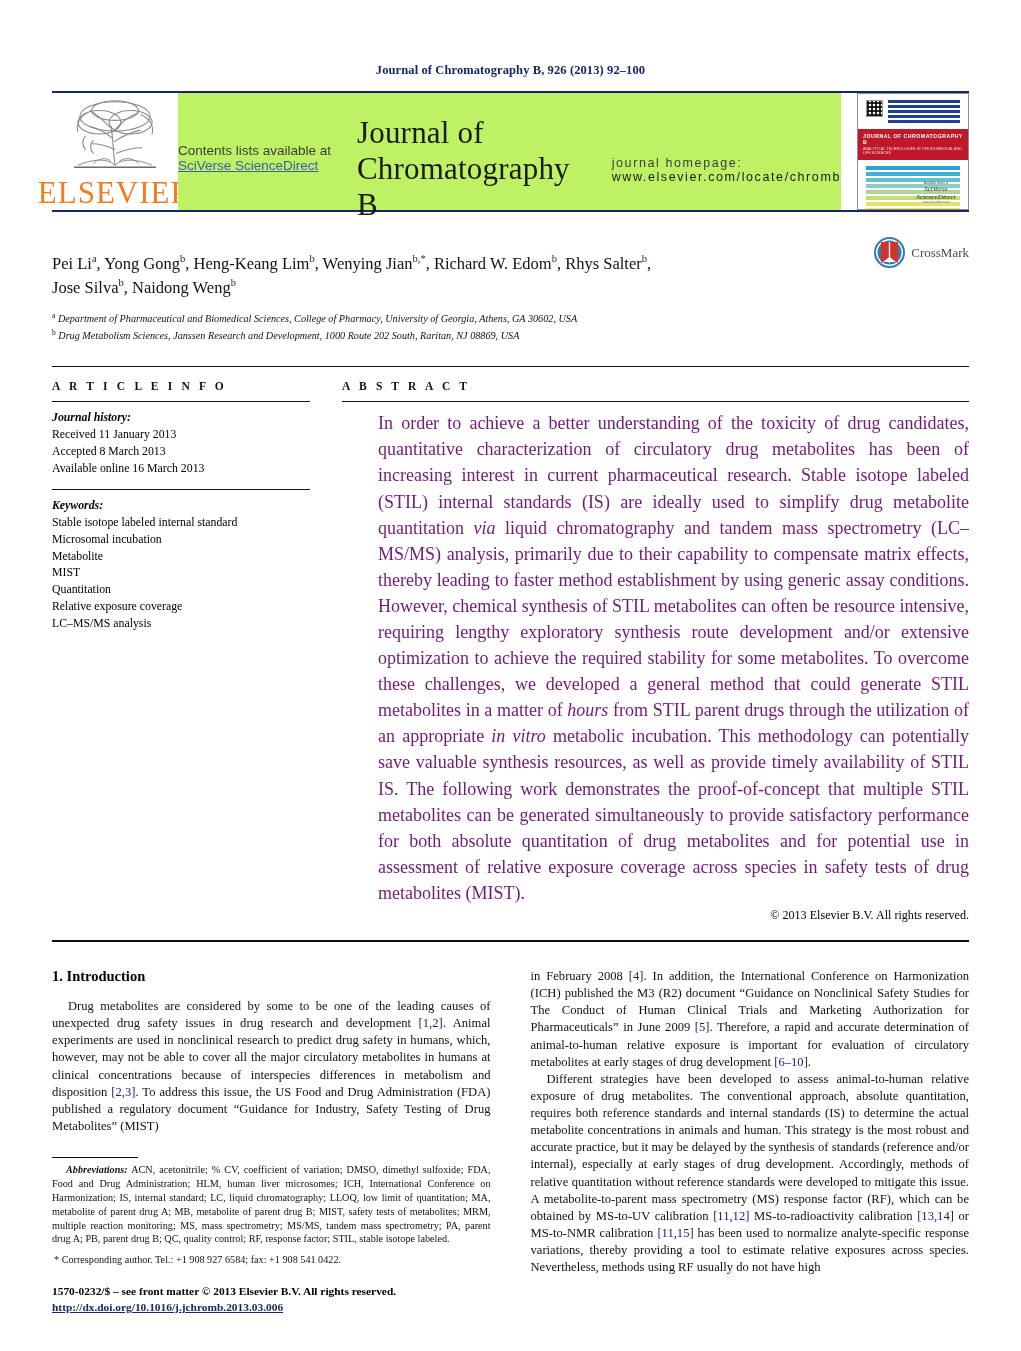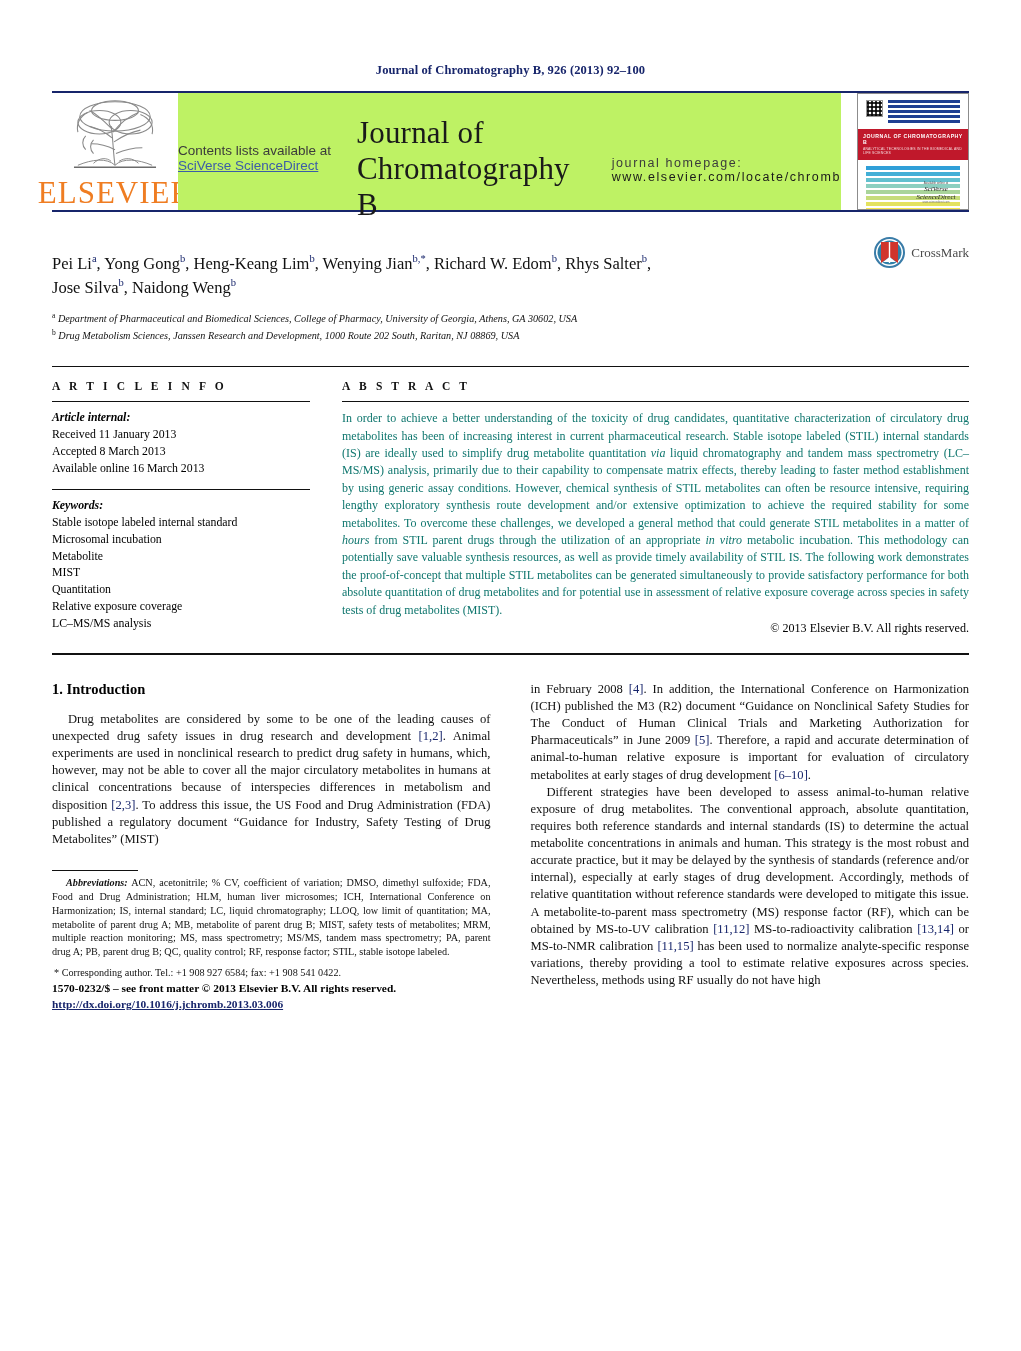--- a/index.html
+++ b/index.html
@@ -197,24 +197,25 @@
     color: #111;
     margin-bottom: 9px;
   }
   .thin-rule { border-top: 1px solid #111; }
   .info-group { padding-top: 7px; font-size: 11.8px; line-height: 1.42; }
   .info-label { font-style: italic; font-weight: bold; }
   .info-group .line { white-space: nowrap; }
   .info-gap { height: 13px; }
   .abs-body {
     padding-top: 8px;
-    font-size: 12px;
+    font-size: 18px;
     line-height: 1.45;
     text-align: justify;
-    color:#0f766e;
+    color:#701a75;
+    margin-left:36px;
   }
   .abs-body i { font-style: italic; }
   .abs-copy { text-align: right; margin-top: 2px; font-size: 12.1px; }
   .info-rule-bottom {
     margin: 17px 52px 0 52px;
     border-top: 2px solid #111;
   }
 
   
   .body-columns {
@@ -251,20 +252,21 @@
     color:#111;
   }
   .fn-abbrev { text-indent: 14px; }
   .fn-abbrev .lbl { font-style: italic; font-weight: bold; }
   .fn-corr { margin-top: 7px; text-indent: 0; padding-left: 14px; }
   .fn-corr .star { margin-left: -12px; }
   .fn-email { padding-left: 26px; }
   .fn-email .lbl { font-style: italic; }
   .link-blue { color: #17256b; }
   .footer-block {
+    margin-top: 16px;
     font-size: 11.4px;
     line-height: 1.42;
     font-weight: bold;
   }
   .footer-doi { color: #17256b; }
 </style>
 </head>
 <body>
 
 <div class="page">
@@ -380,21 +382,21 @@
     </div>
   </div>
 
   <div class="info-rule-top"></div>
   <div class="info-abstract">
 
     <div class="col-info">
       <div class="sec-head">A R T I C L E   I N F O</div>
       <div class="thin-rule"></div>
       <div class="info-group">
-        <div class="info-label line">Article internal:</div>
+        <div class="info-label line">Journal history:</div>
         <div class="line">Received 11 January 2013</div>
         <div class="line">Accepted 8 March 2013</div>
         <div class="line">Available online 16 March 2013</div>
       </div>
       <div class="info-gap"></div>
       <div class="thin-rule"></div>
       <div class="info-group">
         <div class="info-label line">Keywords:</div>
         <div class="line">Stable isotope labeled internal standard</div>
         <div class="line">Microsomal incubation</div>

